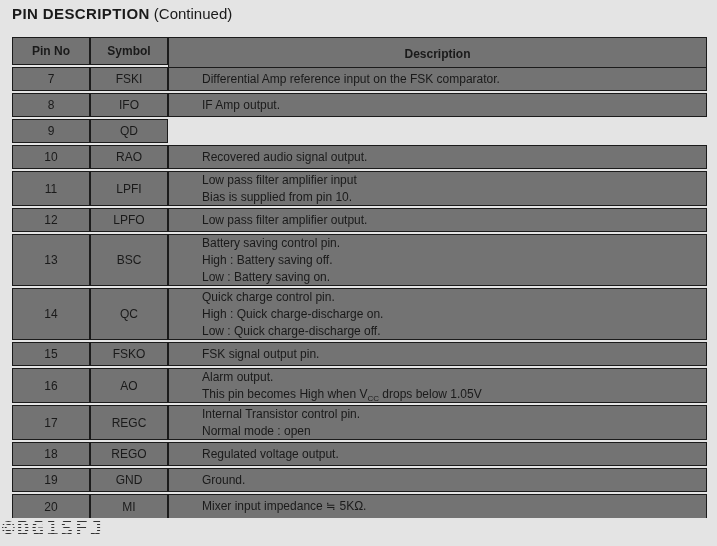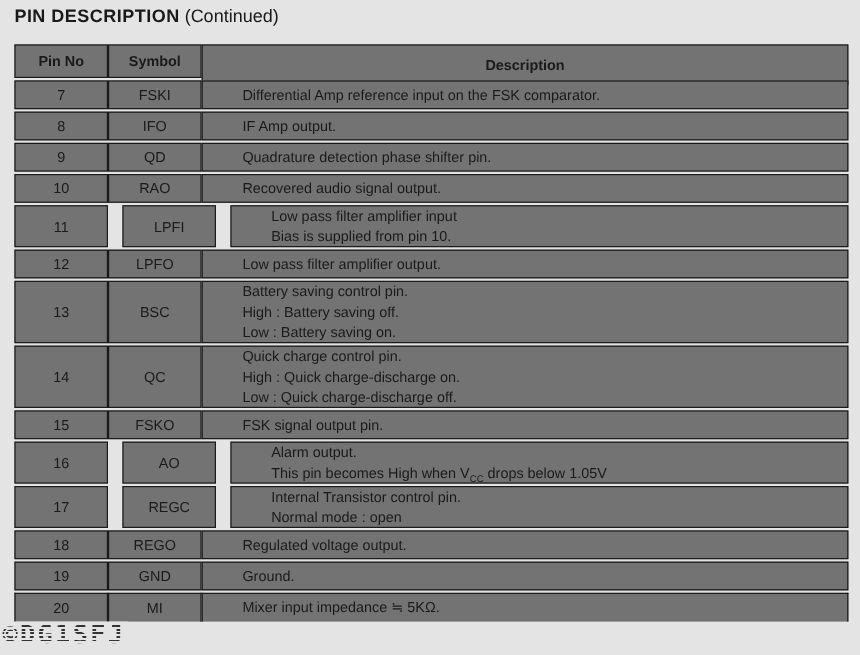--- a/index.html
+++ b/index.html
@@ -29,21 +29,21 @@
     font-size:12px;
   }
   .c1{width:78px;display:flex;align-items:center;justify-content:center;flex:none;}
   .c2{width:78px;display:flex;align-items:center;justify-content:center;flex:none;}
   .c3{flex:1;display:flex;flex-direction:column;justify-content:center;
       padding:0 8px 0 33px;line-height:17px;}
   .thead .cell{font-weight:bold;}
   .thead .c3{align-items:center;padding:16px;}
   .h-head{height:28px;}
   .h-1{height:24px;}
-  .h-2{height:35px;gap:12px;}
+  .h-2{height:35px;}
   .h-3{height:52px;}
   .row-last{margin-bottom:0;}
   .row-last .cell{border-bottom:none;}
   .desc-line{white-space:nowrap;}
   sub{font-size:8px;line-height:0;}
 
   .watermark{
     position:absolute;left:2px;top:518px;
     font-family:"DejaVu Sans Mono","Liberation Mono",monospace;
     font-weight:bold;font-size:21px;line-height:22px;
@@ -79,23 +79,20 @@
     <div class="cell c1">8</div>
     <div class="cell c2">IFO</div>
     <div class="cell c3">
       <div class="desc-line">IF Amp output.</div>
     </div>
   </div>
 
   <div class="row h-1">
     <div class="cell c1">9</div>
     <div class="cell c2">QD</div>
-    <div class="cell c3">
-      <div class="desc-line">Quadrature detection phase shifter pin.</div>
-    </div>
   </div>
 
   <div class="row h-1">
     <div class="cell c1">10</div>
     <div class="cell c2">RAO</div>
     <div class="cell c3">
       <div class="desc-line">Recovered audio signal output.</div>
     </div>
   </div>
 

